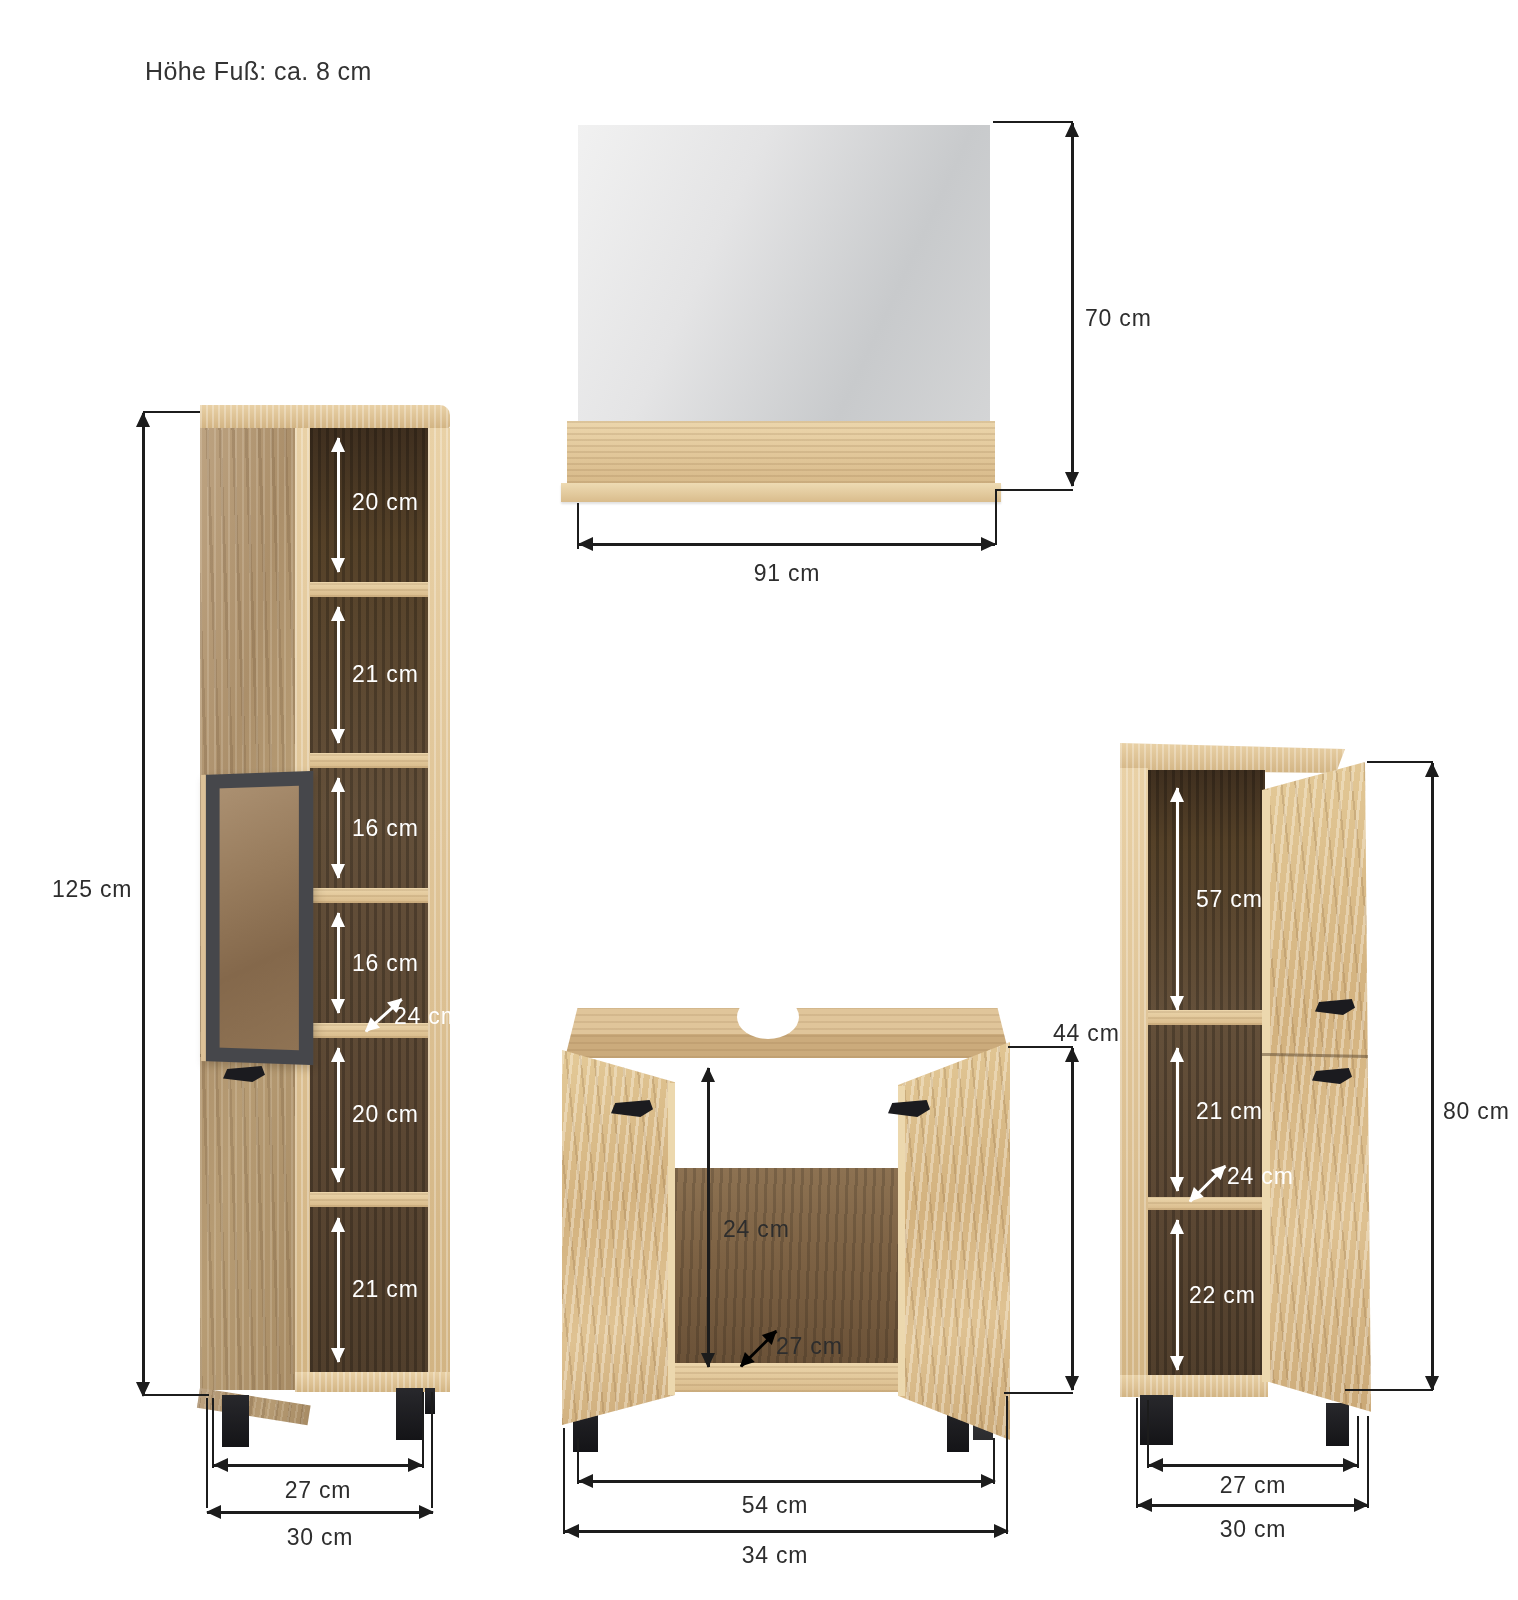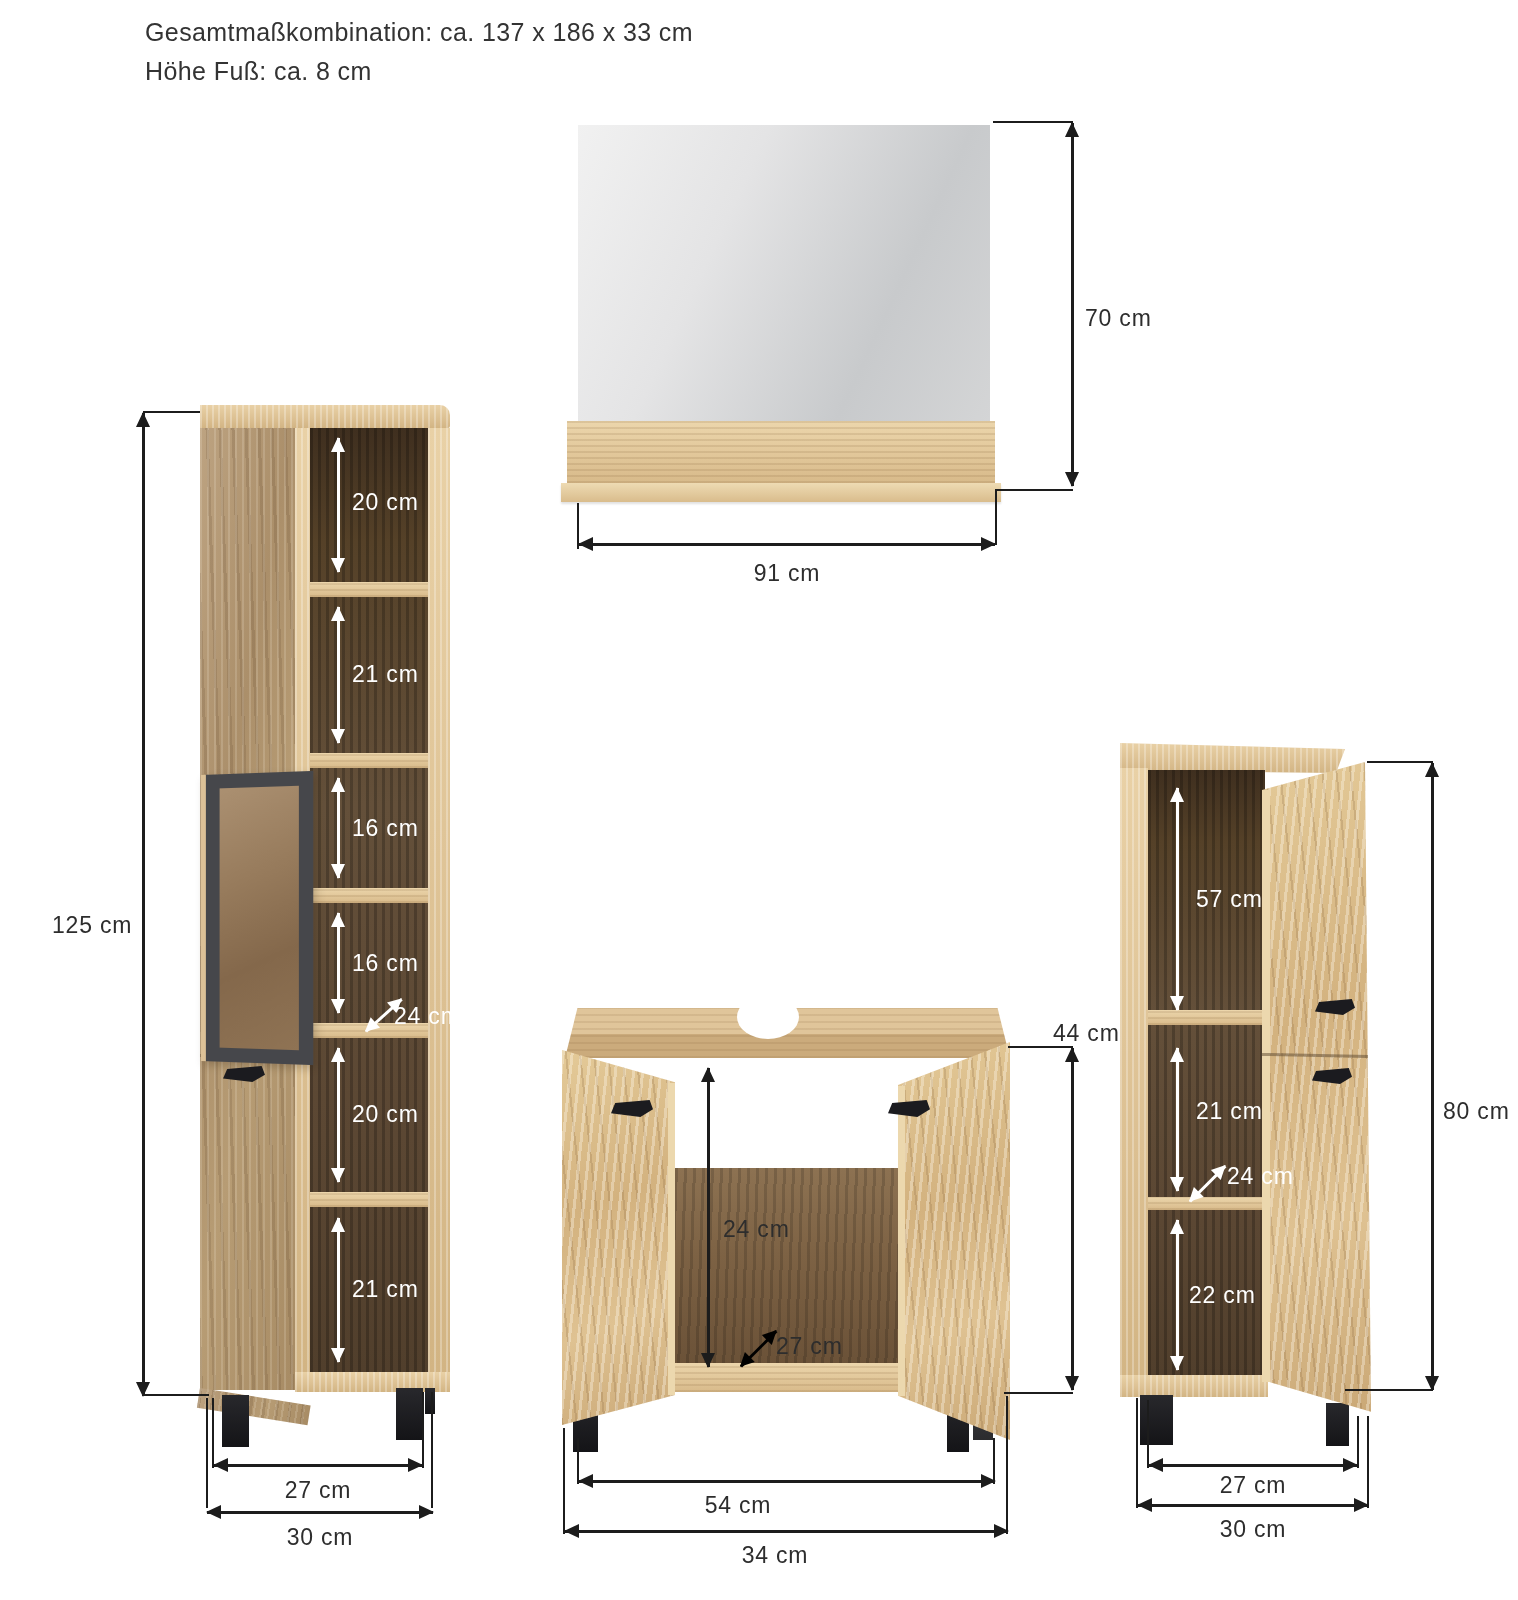--- a/index.html
+++ b/index.html
@@ -73,35 +73,34 @@
     border:7px solid transparent; border-left-width:0; border-right:14px solid currentColor; }
   .diag::after  { content:""; position:absolute; right:-1px; top:-6px;
     border:7px solid transparent; border-right-width:0; border-left:14px solid currentColor; }
   .white { color:#ffffff; }
 
   
   .ttl { position:absolute; font-size:25px; color:#333333; letter-spacing:.4px; white-space:nowrap; }
   .dim-label { position:absolute; font-size:23px; color:#2d2d2d; letter-spacing:.8px; white-space:nowrap; }
   .dim-label.white { color:#ffffff; }
   .center { transform:translateX(-50%); }
-  .right { text-align:left;margin-top:36px; }
+  .right { text-align:left; }
 
   
   .gdoor { position:absolute; background:#46474b; border-left:5px solid #dcc197;
     transform:perspective(900px) rotateY(-13deg); transform-origin:left center;
     box-shadow:3px 4px 8px rgba(60,45,25,.25); }
   .gglass { position:absolute; left:14px; top:14px; right:14px; bottom:14px;
     background:linear-gradient(155deg,#ab9071 0%,#977b5c 35%,#84684b 65%,#8f7354 100%); }
 </style>
 </head>
 <body>
 
 <div id="canvas">
 
-  <div class="ttl" style="left:145px; top:18px;">Gesamtmaßkombination: ca. 137 x 186 x 33 cm</div>
   <div class="ttl" style="left:145px; top:57px;">Höhe Fuß: ca. 8 cm</div>
 
   <div class="abs mirror-glass" style="left:578px; top:125px; width:412px; height:296px;"></div>
   <div class="abs wood-shelf" style="left:567px; top:421px; width:428px; height:62px;"></div>
   <div class="abs" style="left:561px; top:483px; width:440px; height:19px; background:linear-gradient(180deg,#eedbb3 0%,#d9bc8c 100%); box-shadow:0 2px 2px rgba(0,0,0,.12);"></div>
 
   <div class="line h" style="left:993px; top:121px; width:80px;"></div>
   <div class="arrv" style="left:1071px; top:123px; height:363px;"></div>
   <div class="line h" style="left:997px; top:489px; width:76px;"></div>
   <div class="dim-label" style="left:1085px; top:305px;">70 cm</div>
@@ -182,21 +181,21 @@
   <div class="line h" style="left:1008px; top:1046px; width:65px;"></div>
   <div class="arrv" style="left:1071px; top:1048px; height:342px;"></div>
   <div class="line h" style="left:1004px; top:1392px; width:69px;"></div>
   <div class="dim-label" style="left:1053px; top:1020px;">44 cm</div>
   <div class="line v" style="left:577px; top:1438px; height:46px;"></div>
   <div class="line v" style="left:993px; top:1438px; height:46px;"></div>
   <div class="line v" style="left:563px; top:1428px; height:106px;"></div>
   <div class="line v" style="left:1006px; top:1396px; height:138px;"></div>
   <div class="arrh" style="left:579px; top:1480px; width:416px;"></div>
   <div class="arrh" style="left:565px; top:1530px; width:443px;"></div>
-  <div class="dim-label center" style="left:738px; top:1492px;">54 cm</div>
+  <div class="dim-label center" style="left:775px; top:1492px;">54 cm</div>
   <div class="dim-label center" style="left:775px; top:1542px;">34 cm</div>
 
   <div class="abs wood-light" style="left:1120px; top:743px; width:225px; height:30px; clip-path:polygon(0 0,100% 20%,96% 100%,0 92%);"></div>
   <div class="abs wood-light" style="left:1120px; top:768px; width:28px; height:627px;"></div>
   <div class="abs wood-dark" style="left:1148px; top:770px; width:117px; height:605px;"></div>
   <div class="abs wood-shelf" style="left:1148px; top:1010px; width:117px; height:15px;"></div>
   <div class="abs wood-shelf" style="left:1148px; top:1197px; width:117px; height:13px;"></div>
   <div class="abs wood-light" style="left:1120px; top:1375px; width:148px; height:22px;"></div>
   <div class="leg" style="left:1140px; top:1395px; width:33px; height:50px;"></div>
   <div class="leg" style="left:1326px; top:1403px; width:23px; height:43px;"></div>

